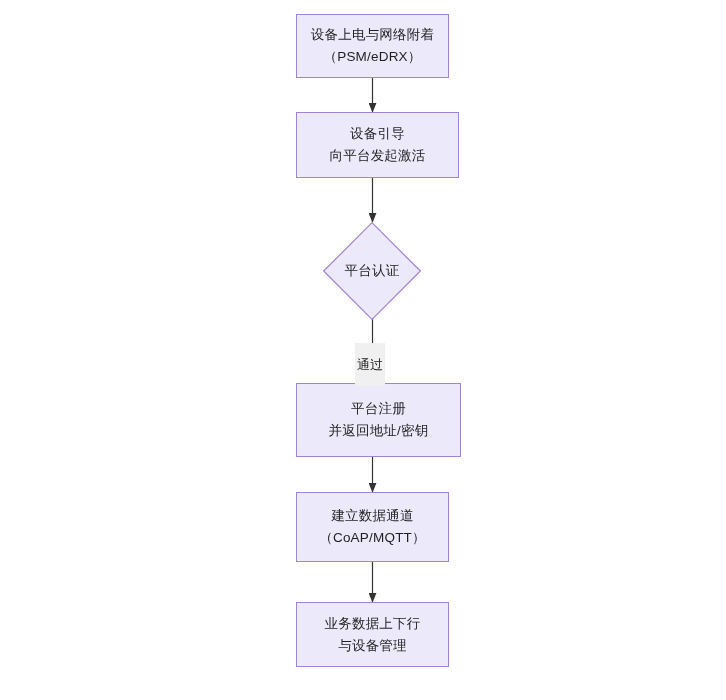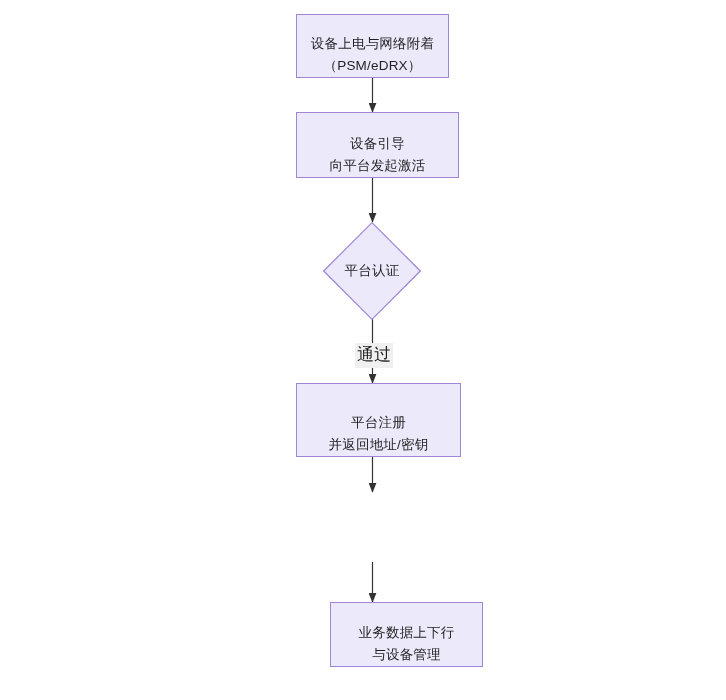--- a/index.html
+++ b/index.html
@@ -40,21 +40,20 @@
     z-index: 2;
     box-sizing: border-box;
     display: flex;
     align-items: center;
     justify-content: center;
   }
 
   .node-process {
     background: #ece9fb;
     border: 1px solid #a084d8;
-    align-items: flex-end;
   }
 
   .node-label {
     text-align: center;
     color: #1f1f1f;
     font-size: 13.5px;
     line-height: 22px;
     letter-spacing: 0.2px;
     white-space: pre-line;
     user-select: none;
@@ -78,26 +77,25 @@
     position: relative;
     z-index: 1;
   }
 
   
   .edge-label {
     position: absolute;
     z-index: 3;
     background: #f0f0f0;
     color: #1f1f1f;
-    font-size: 17px;
+    font-size: 13px;
     line-height: 17px;
-    padding: 4px 2px;
+    padding: 13px 2px;
     white-space: nowrap;
     user-select: none;
-    font-family: Liberation Mono, monospace;
   }
 </style>
 </head>
 <body>
 
 <div id="flow-canvas">
 
   <svg id="edges-layer" viewBox="0 0 726 700" width="726" height="700" xmlns="http://www.w3.org/2000/svg">
     <defs>
       <marker id="arrowhead" markerWidth="10" markerHeight="8" refX="9.2" refY="4" orient="auto" markerUnits="userSpaceOnUse">
@@ -133,19 +131,23 @@
     <div class="node-label">平台认证</div>
   </div>
 
   <div class="edge-label" style="left:355px; top:343px;">通过</div>
 
   <div class="node node-process" style="left:296px; top:383px; width:165px; height:74px;">
     <div class="node-label">平台注册
 并返回地址/密钥</div>
   </div>
 
+  <div class="node node-process" style="left:296px; top:492px; width:153px; height:70px;">
+    <div class="node-label">建立数据通道
+（CoAP/MQTT）</div>
+  </div>
 
-  <div class="node node-process" style="left:296px; top:602px; width:153px; height:65px;margin-left:34px;">
+  <div class="node node-process" style="left:296px; top:602px; width:153px; height:65px;">
     <div class="node-label">业务数据上下行
 与设备管理</div>
   </div>
 
 </div>
 
 </body></html>

